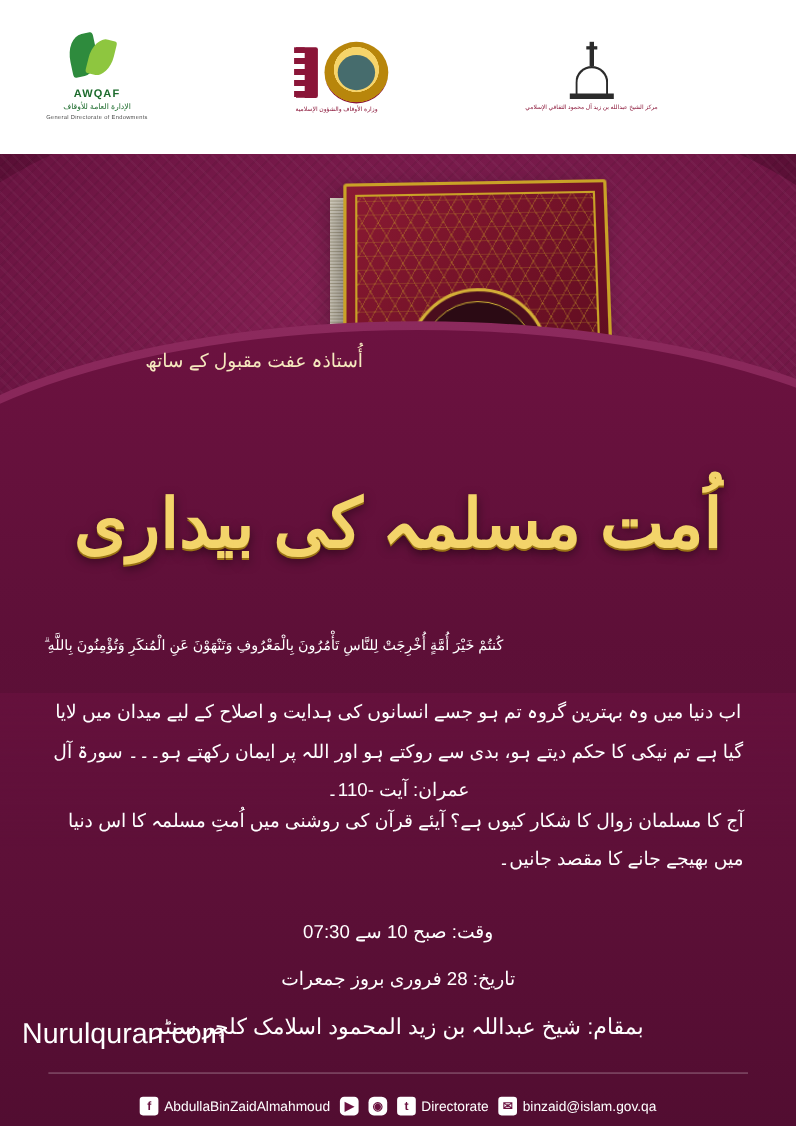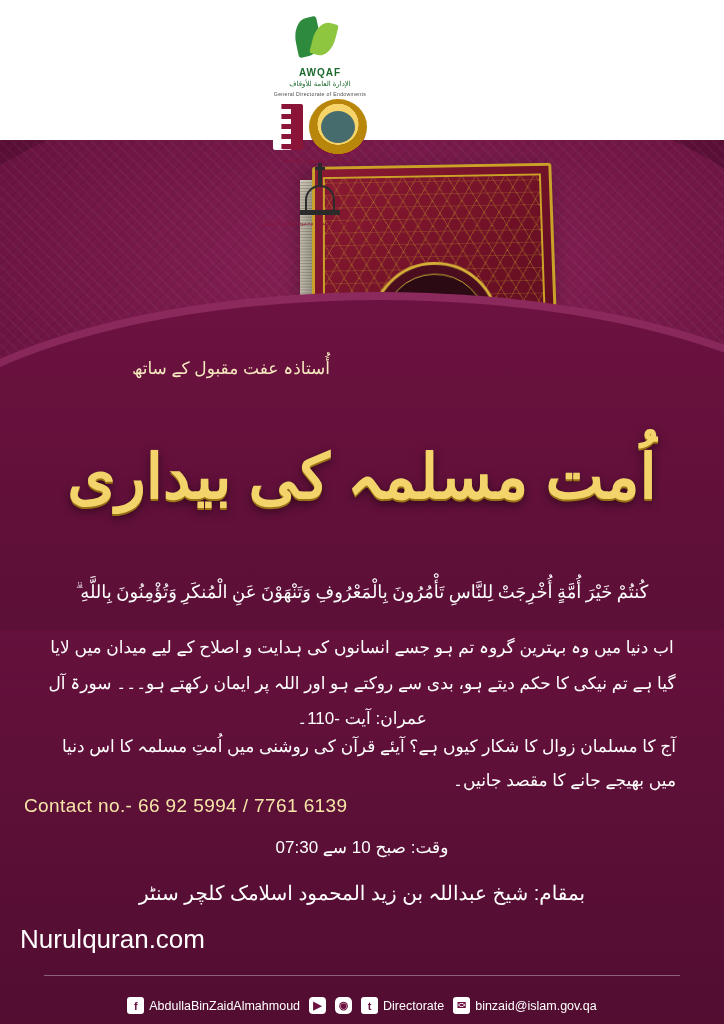--- a/index.html
+++ b/index.html
@@ -22,29 +22,28 @@
   .header-band {
     position: absolute;
     top: 0; left: 0;
     width: 724px;
     height: 140px;
     background: #ffffff;
     z-index: 6;
   }
   .logos {
     position: absolute;
-    top: 16px; left: 0;
+    top: 0; left: 0;
     width: 640px;
     height: 140px;
     display: flex;
     align-items: center;
     justify-content: space-between;
     padding: 0 42px;
     z-index: 7;
-    flex-direction: column;
   }
   .logo { text-align: center; }
 
   
   .awqaf-mark {
     width: 58px; height: 48px;
     margin: 0 auto 3px auto;
     position: relative;
   }
   .awqaf-leaf {
@@ -266,21 +265,20 @@
   .presenter {
     position: absolute;
     left: 0; top: 318px;
     width: 330px;
     text-align: right;
     color: #f6e9bf;
     font-size: 17px;
     direction: rtl;
     z-index: 8;
     letter-spacing: .3px;
-    margin-top: 40px;
   }
 
   
   .body-area {
     position: absolute;
     top: 400px; left: 0;
     width: 724px; height: 624px;
     z-index: 5;
     background: linear-gradient(180deg, rgba(0,0,0,0) 0 18%, #5e1038 60%, #520d31 100%);
   }
@@ -296,26 +294,25 @@
     color: #f3d46a;
     text-shadow: 0 2px 0 #9a7414, 0 4px 10px rgba(0,0,0,.5);
     letter-spacing: 1px;
     line-height: 1.25;
   }
 
   .ayah {
     position: absolute;
     top: 175px; left: 40px;
     width: 644px;
-    text-align: center;
-    direction: rtl;
-    color: #ffffff;
-    font-size: 18px;
+    text-align: left;
+    direction: rtl;
+    color: #ffffff;
+    font-size: 13px;
     line-height: 1.9;
-    font-family: Liberation Serif, serif;
   }
   .translation {
     position: absolute;
     top: 230px; left: 48px;
     width: 628px;
     text-align: center;
     direction: rtl;
     color: #ffffff;
     font-size: 17px;
     line-height: 2.1;
@@ -451,24 +448,24 @@
   <div class="presenter">أُستاذہ عفت مقبول کے ساتھ</div>
 
   <div class="body-area">
 
     <div class="main-title">اُمت مسلمہ کی بیداری</div>
 
     <div class="ayah">كُنتُمْ خَيْرَ أُمَّةٍ أُخْرِجَتْ لِلنَّاسِ تَأْمُرُونَ بِالْمَعْرُوفِ وَتَنْهَوْنَ عَنِ الْمُنكَرِ وَتُؤْمِنُونَ بِاللَّهِ ۗ</div>
     <div class="translation">اب دنیا میں وہ بہترین گروہ تم ہو جسے انسانوں کی ہدایت و اصلاح کے لیے میدان میں لایا گیا ہے تم نیکی کا حکم دیتے ہو، بدی سے روکتے ہو اور اللہ پر ایمان رکھتے ہو۔۔۔ سورۃ آل عمران: آیت -110۔</div>
     <div class="question">آج کا مسلمان زوال کا شکار کیوں ہے؟ آیئے قرآن کی روشنی میں اُمتِ مسلمہ کا اس دنیا میں بھیجے جانے کا مقصد جانیں۔</div>
 
-    <div class="contact">Contact no.-  66 92 5994 / 7761 6139</div>
 
     <div class="details">
       <div>وقت: صبح 10 سے 07:30</div>
+      <div>تاریخ: 28 فروری بروز جمعرات</div>
       <div class="venue">بمقام: شیخ عبداللہ بن زید المحمود اسلامک کلچر سنٹر</div>
     </div>
 
     <div class="website">Nurulquran.com</div>
 
     <div class="divider"></div>
 
     <div class="social">
       <div class="s-group">
         <span class="s-icon">f</span>

